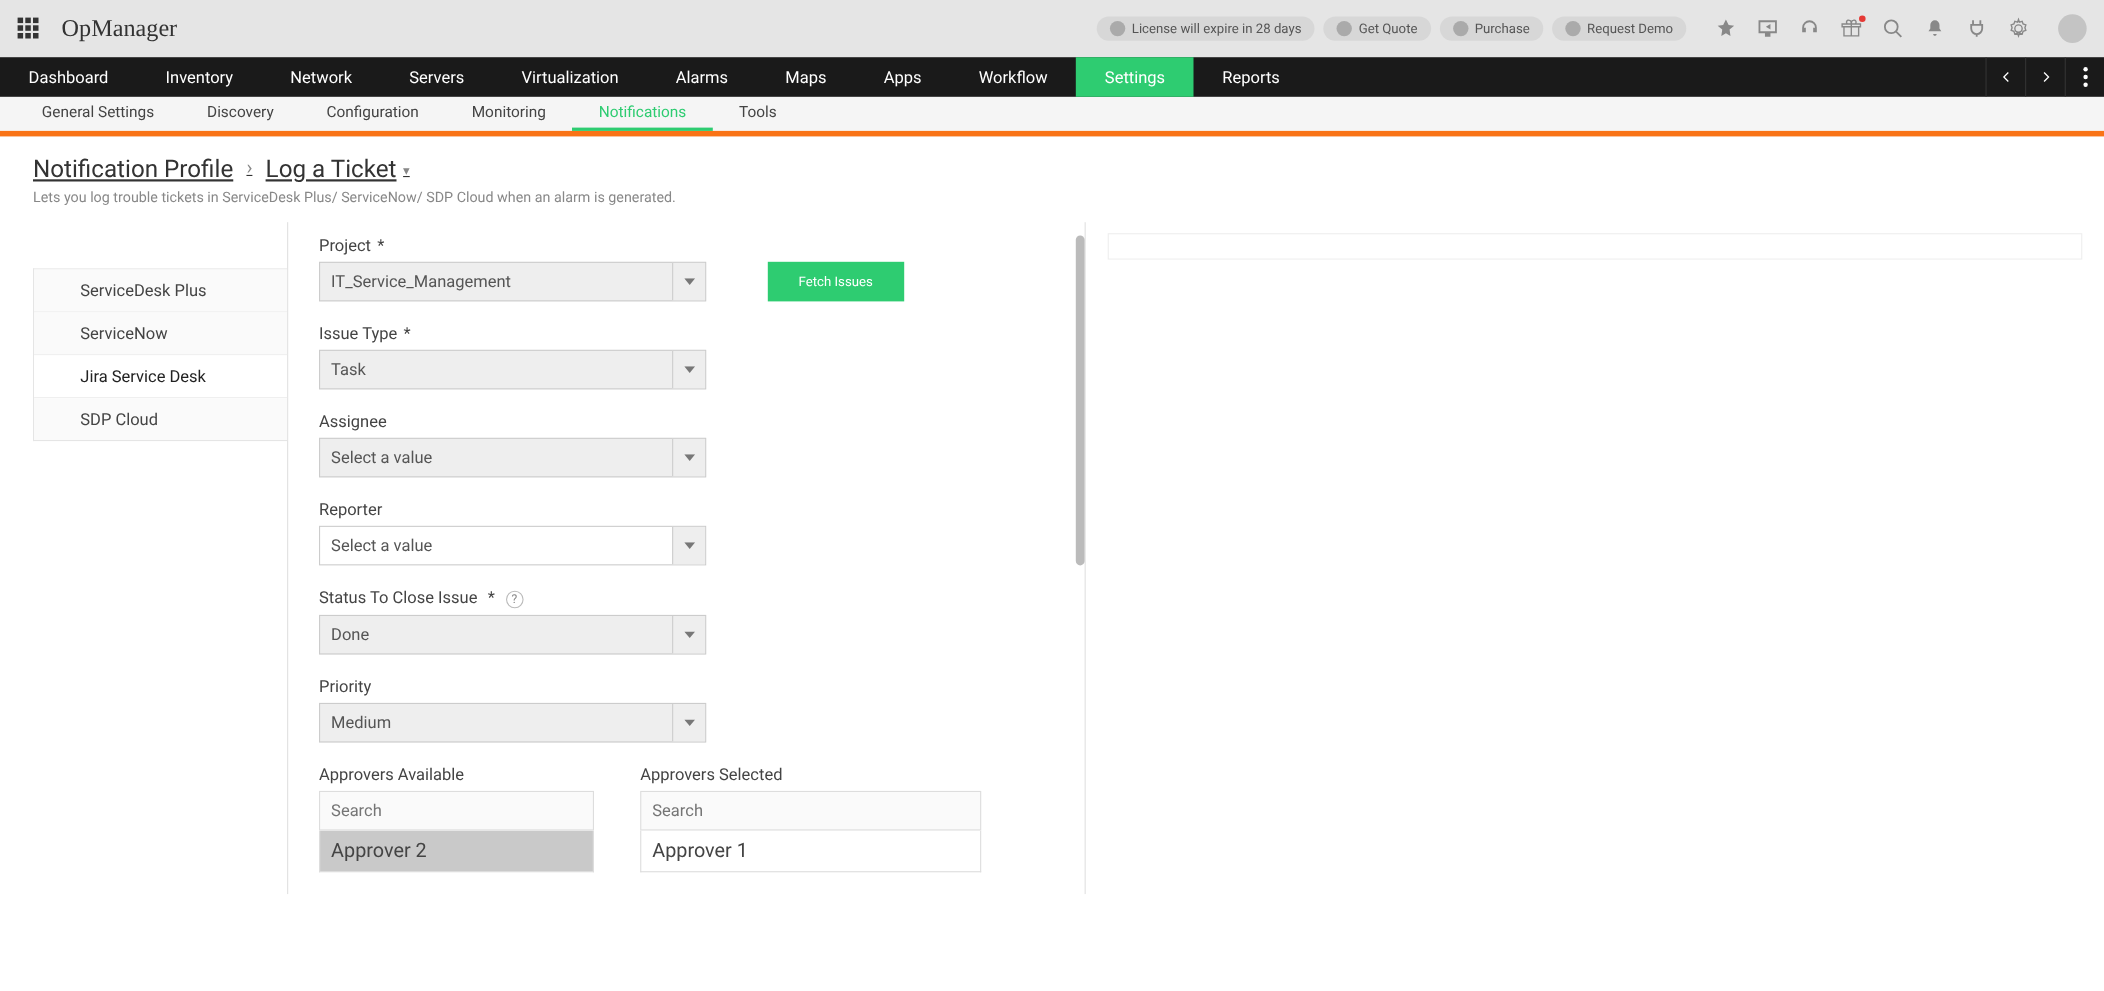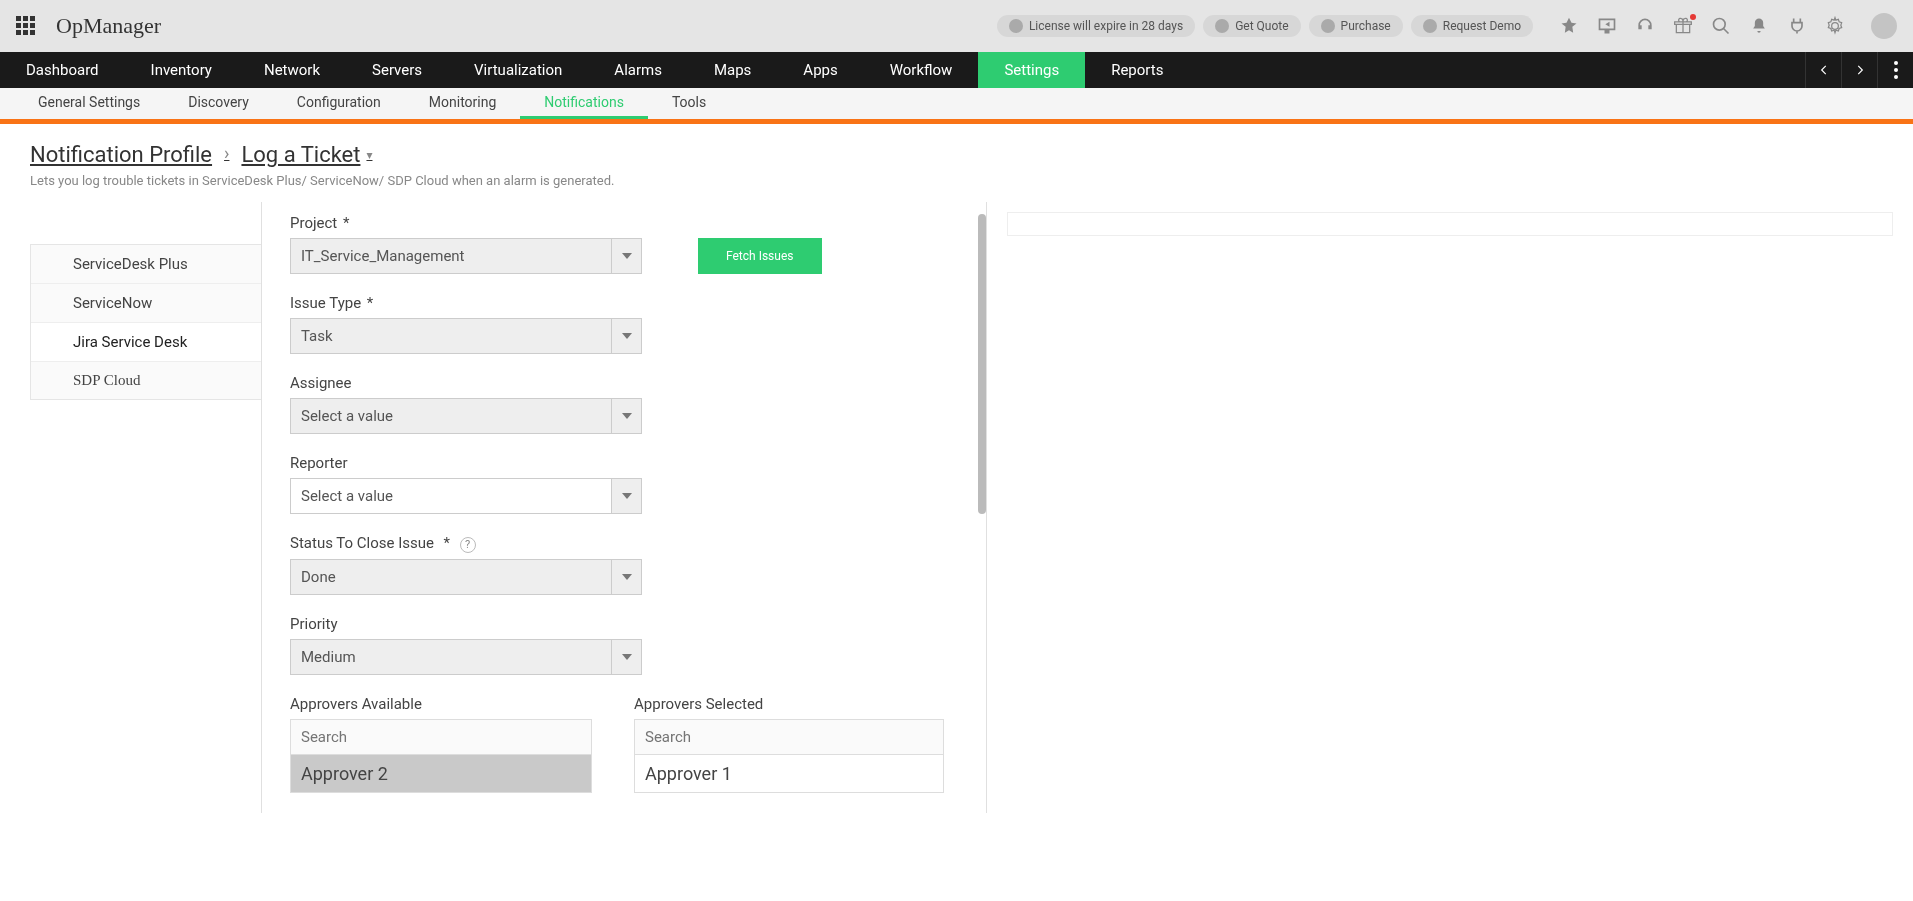--- a/index.html
+++ b/index.html
@@ -36,41 +36,41 @@
 .breadcrumb .sep { color: #888; font-size: 18px; }
 .breadcrumb .crumb-last { display: flex; align-items: center; gap: 6px; }
 .breadcrumb .caret { font-size: 12px; color: #888; cursor: pointer; }
 .page-desc { color: #888; font-size: 13px; margin-top: 6px; }
 
 .body-area { display: flex; padding: 0 0 0 30px; margin-top: 4px; position: relative; }
 
 .leftcol { width: 232px; padding-top: 42px; border-right: 1px solid #e0e0e0; }
 .vtabs { border: 1px solid #e5e5e5; border-right: none; }
 .vtab { padding: 10px 16px 10px 42px; font-size: 15px; color: #444; cursor: pointer; border-bottom: 1px solid #eee; background: #fafafa; }
-.vtab:last-child { border-bottom: none; font-family: Liberation Serif, serif; }
+.vtab:last-child { border-bottom: none; }
 .vtab.active { background: #fff; color: #222; }
 
 .form-area { flex: 0 0 720px; padding: 12px 28px 20px; position: relative; }
 .form-scroll { position: absolute; right: -4px; top: 12px; width: 8px; height: 300px; background: #bbb; border-radius: 4px; }
 .form-group { margin-bottom: 20px; }
 .form-label { font-size: 15px; color: #444; margin-bottom: 6px; display: block; }
 .form-label .req { color: #444; margin-left: 2px; }
 .help-badge { display: inline-flex; width: 16px; height: 16px; border: 1px solid #bbb; border-radius: 50%; font-size: 11px; color: #888; align-items: center; justify-content: center; margin-left: 6px; cursor: pointer; }
 .select-wrap { display: flex; width: 352px; border: 1px solid #ccc; }
 .select-wrap.grey { background: #eee; }
 .select-wrap.white { background: #fff; }
 .select-val { flex: 1; padding: 8px 10px; font-size: 15px; color: #555; }
 .select-btn { width: 30px; border-left: 1px solid #ccc; display: flex; align-items: center; justify-content: center; cursor: pointer; background: #eee; }
 .select-btn svg { width: 10px; height: 6px; fill: #777; }
 
 .fetch-row { display: flex; align-items: flex-end; gap: 56px; }
 .btn-primary { background: #2ecc71; color: #fff; border: none; padding: 9px 28px; font-size: 12px; cursor: pointer; height: 36px; }
 
 .dual-cols { display: flex; gap: 42px; }
-.dual-col { width: 302px; }
+.dual-col { width: 250px; }
 .dual-col.wide { width: 310px; }
 .search-inp { width: 100%; border: 1px solid #ddd; padding: 8px 10px; font-size: 15px; background: #fafafa; color: #555; }
 .list-pane { border: 1px solid #ddd; border-top: none; }
 .list-item { padding: 8px 10px; font-size: 18px; color: #444; cursor: pointer; }
 .list-item.sel { background: #c9c9c9; }
 
 .right-panel { flex: 1; border-left: 1px solid #e0e0e0; margin-left: 4px; min-height: 560px; }
 .right-panel-box { margin: 10px 20px; border: 1px solid #eee; height: 24px; }
 
 </style>

